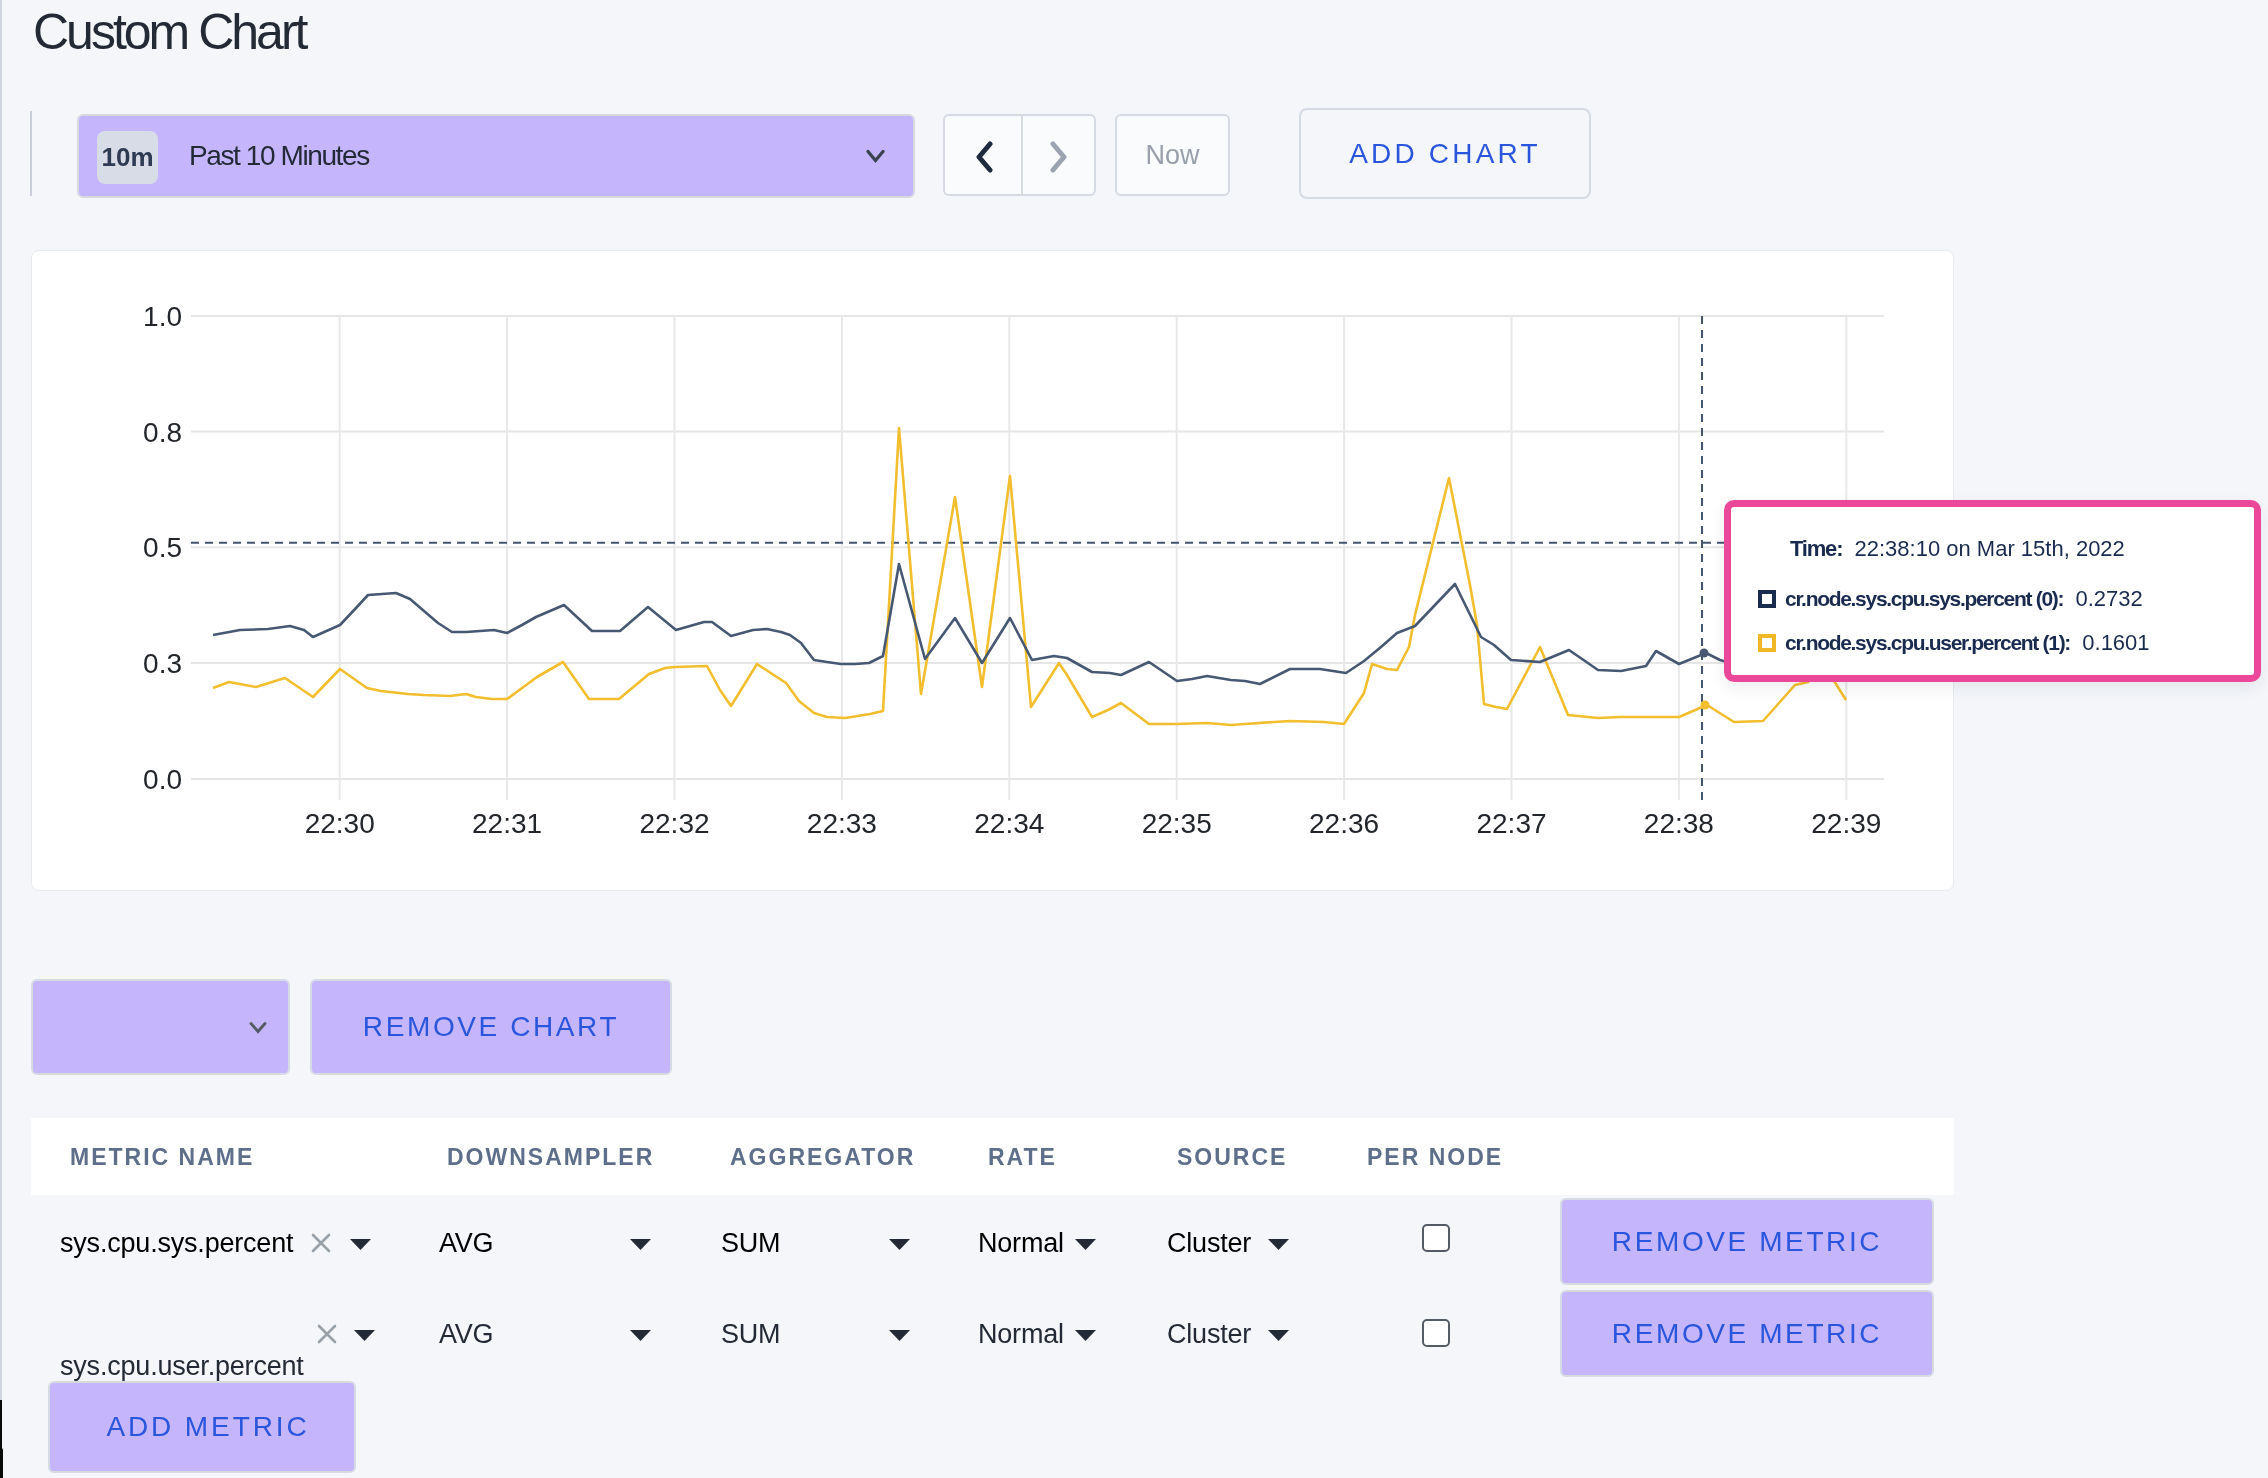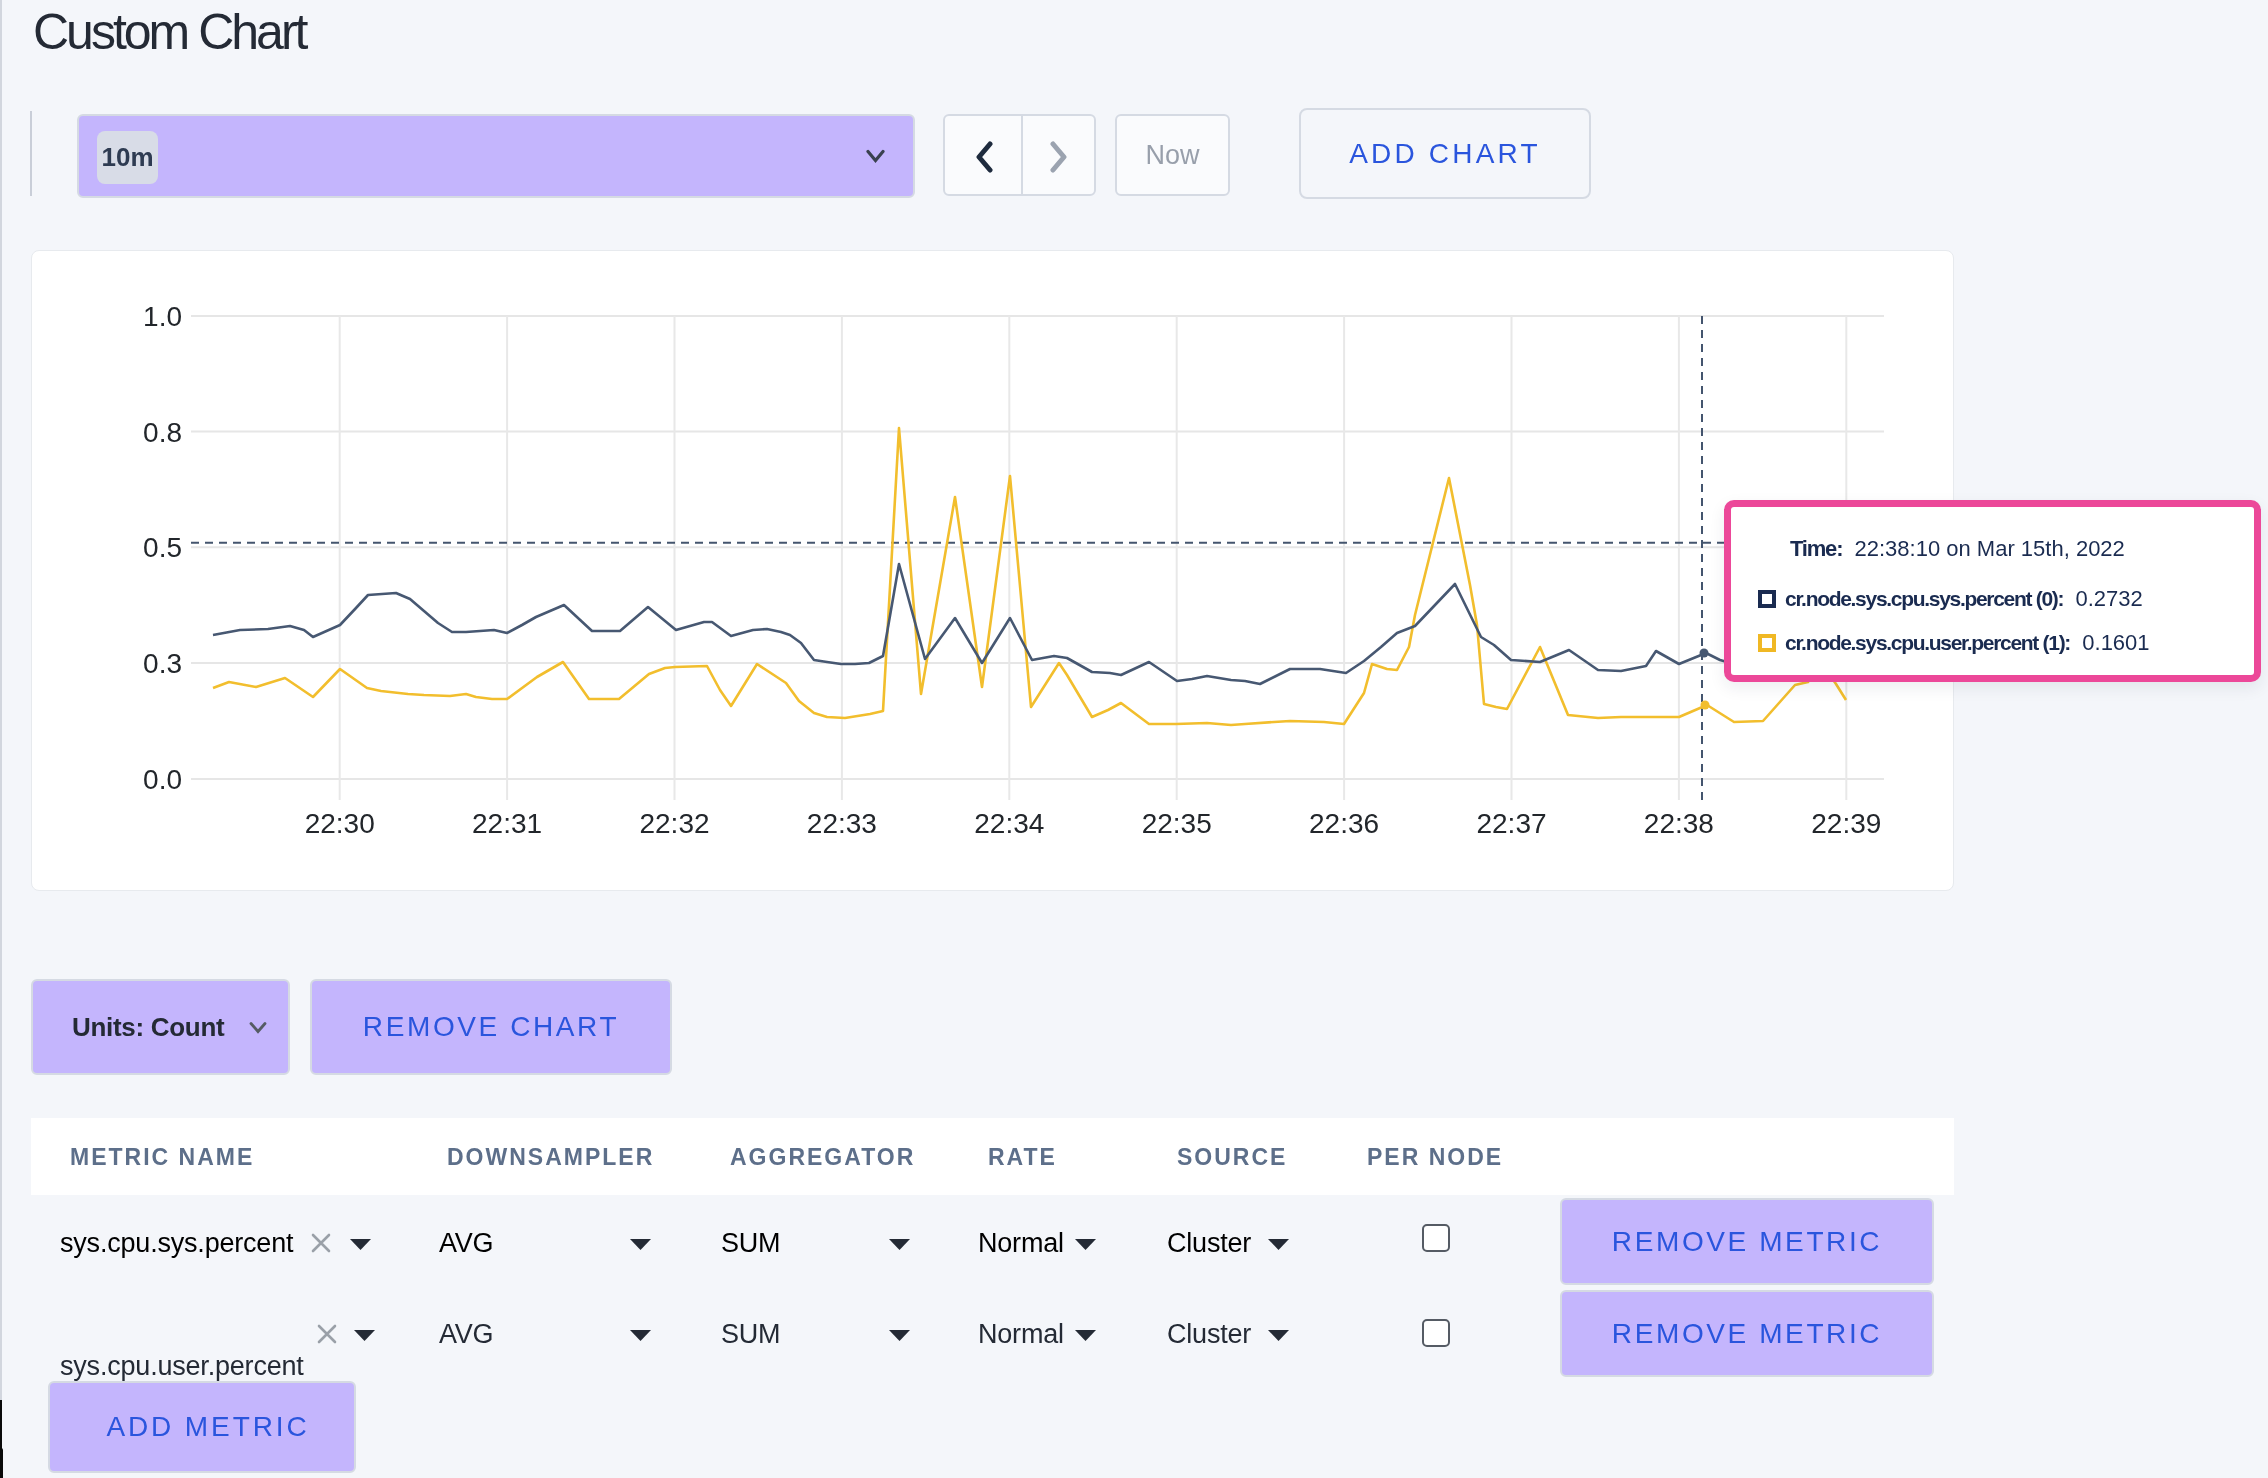--- a/index.html
+++ b/index.html
@@ -16,20 +16,21 @@
 
   <div class="abs" style="left:0;top:1400px;width:2px;height:78px;background:#0a0a0a;"></div>
   <div class="abs" style="left:0;top:1448px;width:3px;height:30px;background:#0a0a0a;border-radius:0 2px 0 0;"></div>
 
   <div class="abs" style="left:33px;top:3px;font-size:50px;letter-spacing:-3px;color:#242a35;">Custom Chart</div>
 
   <div class="abs" style="left:30px;top:111px;width:2px;height:85px;background:#c9ced8;"></div>
 
   <div class="btn" style="left:77px;top:114px;width:838px;height:84px;">
     <div class="abs" style="left:18px;top:15px;width:61px;height:53px;background:#d8dce7;border-radius:8px;text-align:center;line-height:53px;font-size:26px;font-weight:bold;color:#2e3b52;">10m</div>
+    <div class="abs" style="left:110px;top:0;height:80px;line-height:80px;font-size:28px;letter-spacing:-1.4px;color:#242a35;">Past 10 Minutes</div>
     <svg class="abs" style="right:28px;top:33px;" width="19" height="15" viewBox="0 0 19 15">
       <path d="M2 2.5 L9.5 11.5 L17 2.5" fill="none" stroke="#3a4150" stroke-width="3.2" stroke-linecap="round"></path>
     </svg>
   </div>
 
   <div class="btn" style="left:943px;top:114px;width:153px;height:82px;background:#fafbfd;">
     <div class="abs" style="left:76px;top:0;width:2px;height:78px;background:#d5dae3;"></div>
     <svg class="abs" style="left:29px;top:25px;" width="20" height="32" viewBox="0 0 20 32">
       <path d="M16 3 L5 16 L16 29" fill="none" stroke="#1e2b3e" stroke-width="5" stroke-linecap="round" stroke-linejoin="round"></path>
     </svg>
@@ -101,21 +102,20 @@
 
   <div class="abs" style="left:1724px;top:500px;width:537px;height:182px;background:#fff;border:7px solid #ec4899;border-radius:10px;box-shadow:0 6px 16px rgba(30,40,60,0.08);">
     <div class="abs" style="left:59px;top:29px;font-size:22px;color:#1a2b50;"><b style="letter-spacing:-1.2px;">Time:</b>&nbsp;&nbsp;<span>22:38:10 on Mar 15th, 2022</span></div>
     <div class="abs" style="left:27px;top:83px;width:18px;height:18px;border:4px solid #1a2b50;background:#fff;"></div>
     <div class="abs" style="left:54px;top:79px;font-size:22px;color:#1a2b50;"><b style="letter-spacing:-1.3px;font-size:21px;">cr.node.sys.cpu.sys.percent (0):</b>&nbsp;&nbsp;0.2732</div>
     <div class="abs" style="left:27px;top:127px;width:18px;height:18px;border:4px solid #f0b824;background:#fff;"></div>
     <div class="abs" style="left:54px;top:123px;font-size:22px;color:#1a2b50;"><b style="letter-spacing:-1.3px;font-size:21px;">cr.node.sys.cpu.user.percent (1):</b>&nbsp;&nbsp;0.1601</div>
   </div>
 
   <div class="btn" style="left:31px;top:979px;width:259px;height:96px;">
-    <div class="abs" style="left:39px;top:0;height:92px;line-height:92px;font-size:26px;letter-spacing:-0.3px;font-weight:bold;color:#242a35;">Units: Count</div>
     <svg class="abs" style="left:216px;top:40px;" width="18" height="13" viewBox="0 0 18 13">
       <path d="M2 2.5 L9 10.5 L16 2.5" fill="none" stroke="#555b64" stroke-width="2.8" stroke-linecap="round"></path>
     </svg>
   </div>
   <div class="btn" style="left:310px;top:979px;width:362px;height:96px;">
     <div class="bluetext" style="text-align:center;line-height:92px;letter-spacing:2.6px;">REMOVE CHART</div>
   </div>
 
   <div class="abs" style="left:31px;top:1118px;width:1923px;height:77px;background:#fff;"></div>
   <div class="abs" style="top:1118px;left:0;width:2268px;height:77px;font-size:23px;font-weight:600;letter-spacing:2px;color:#5d6f8a;">

